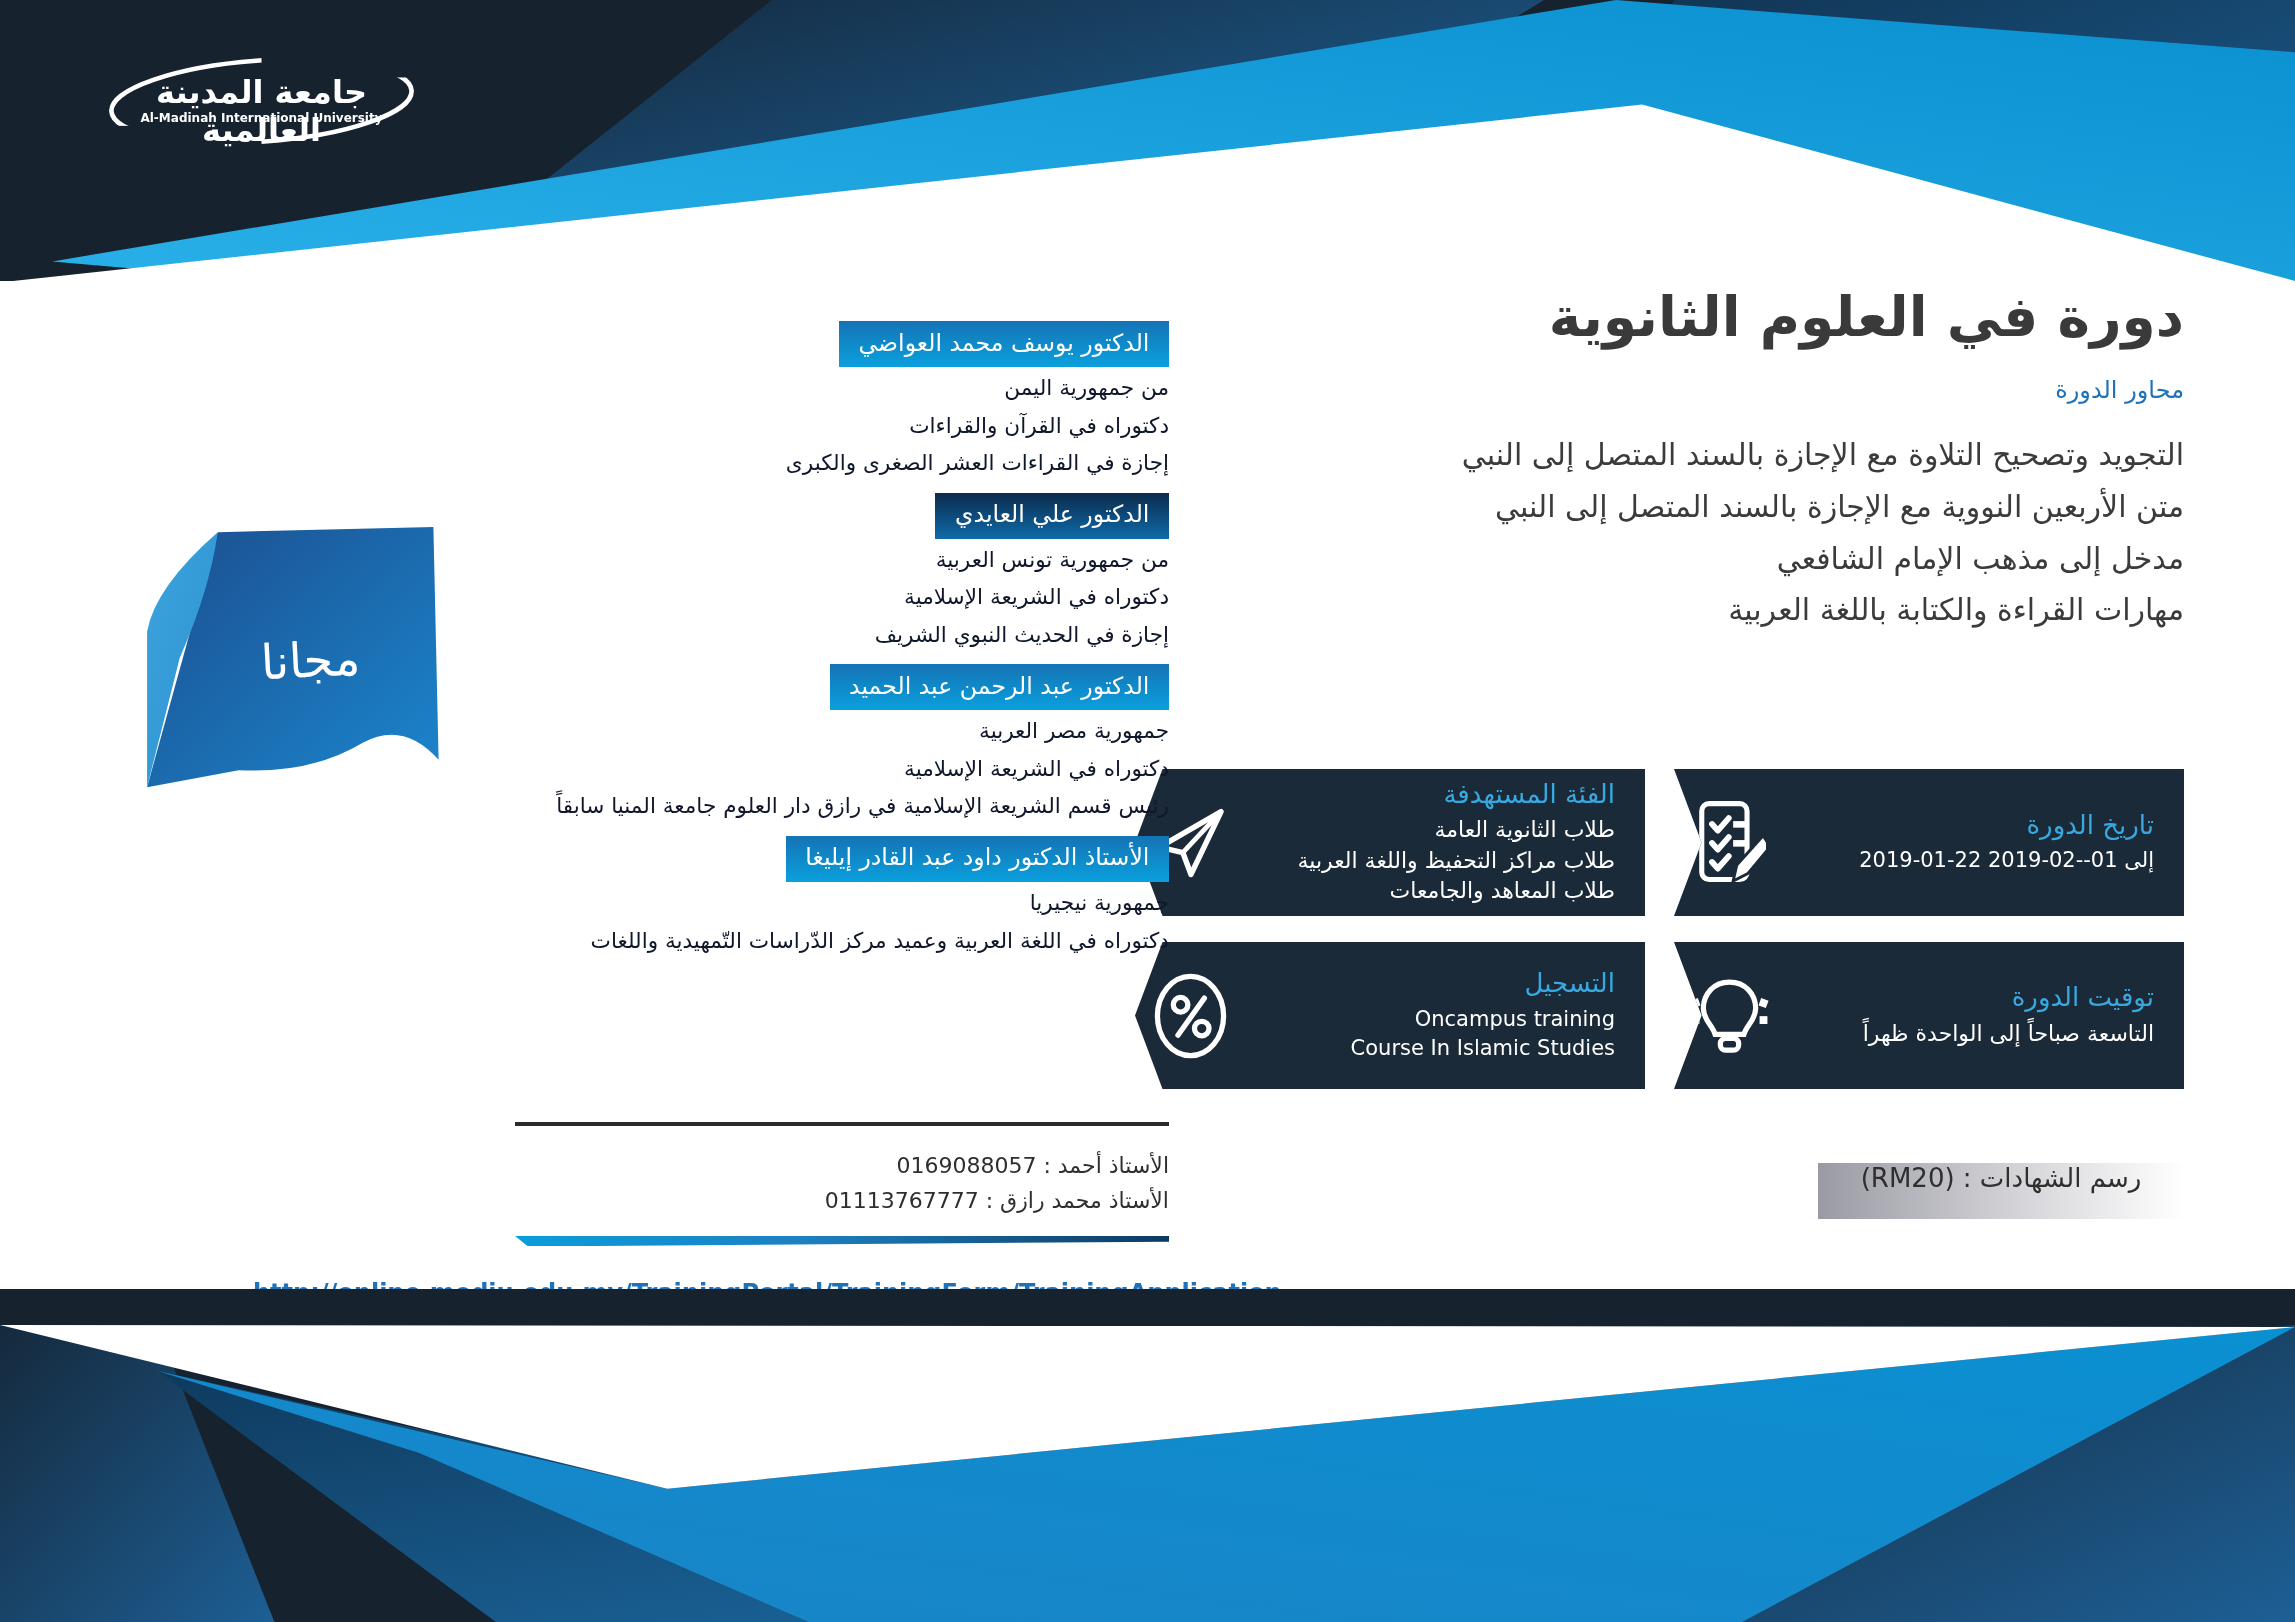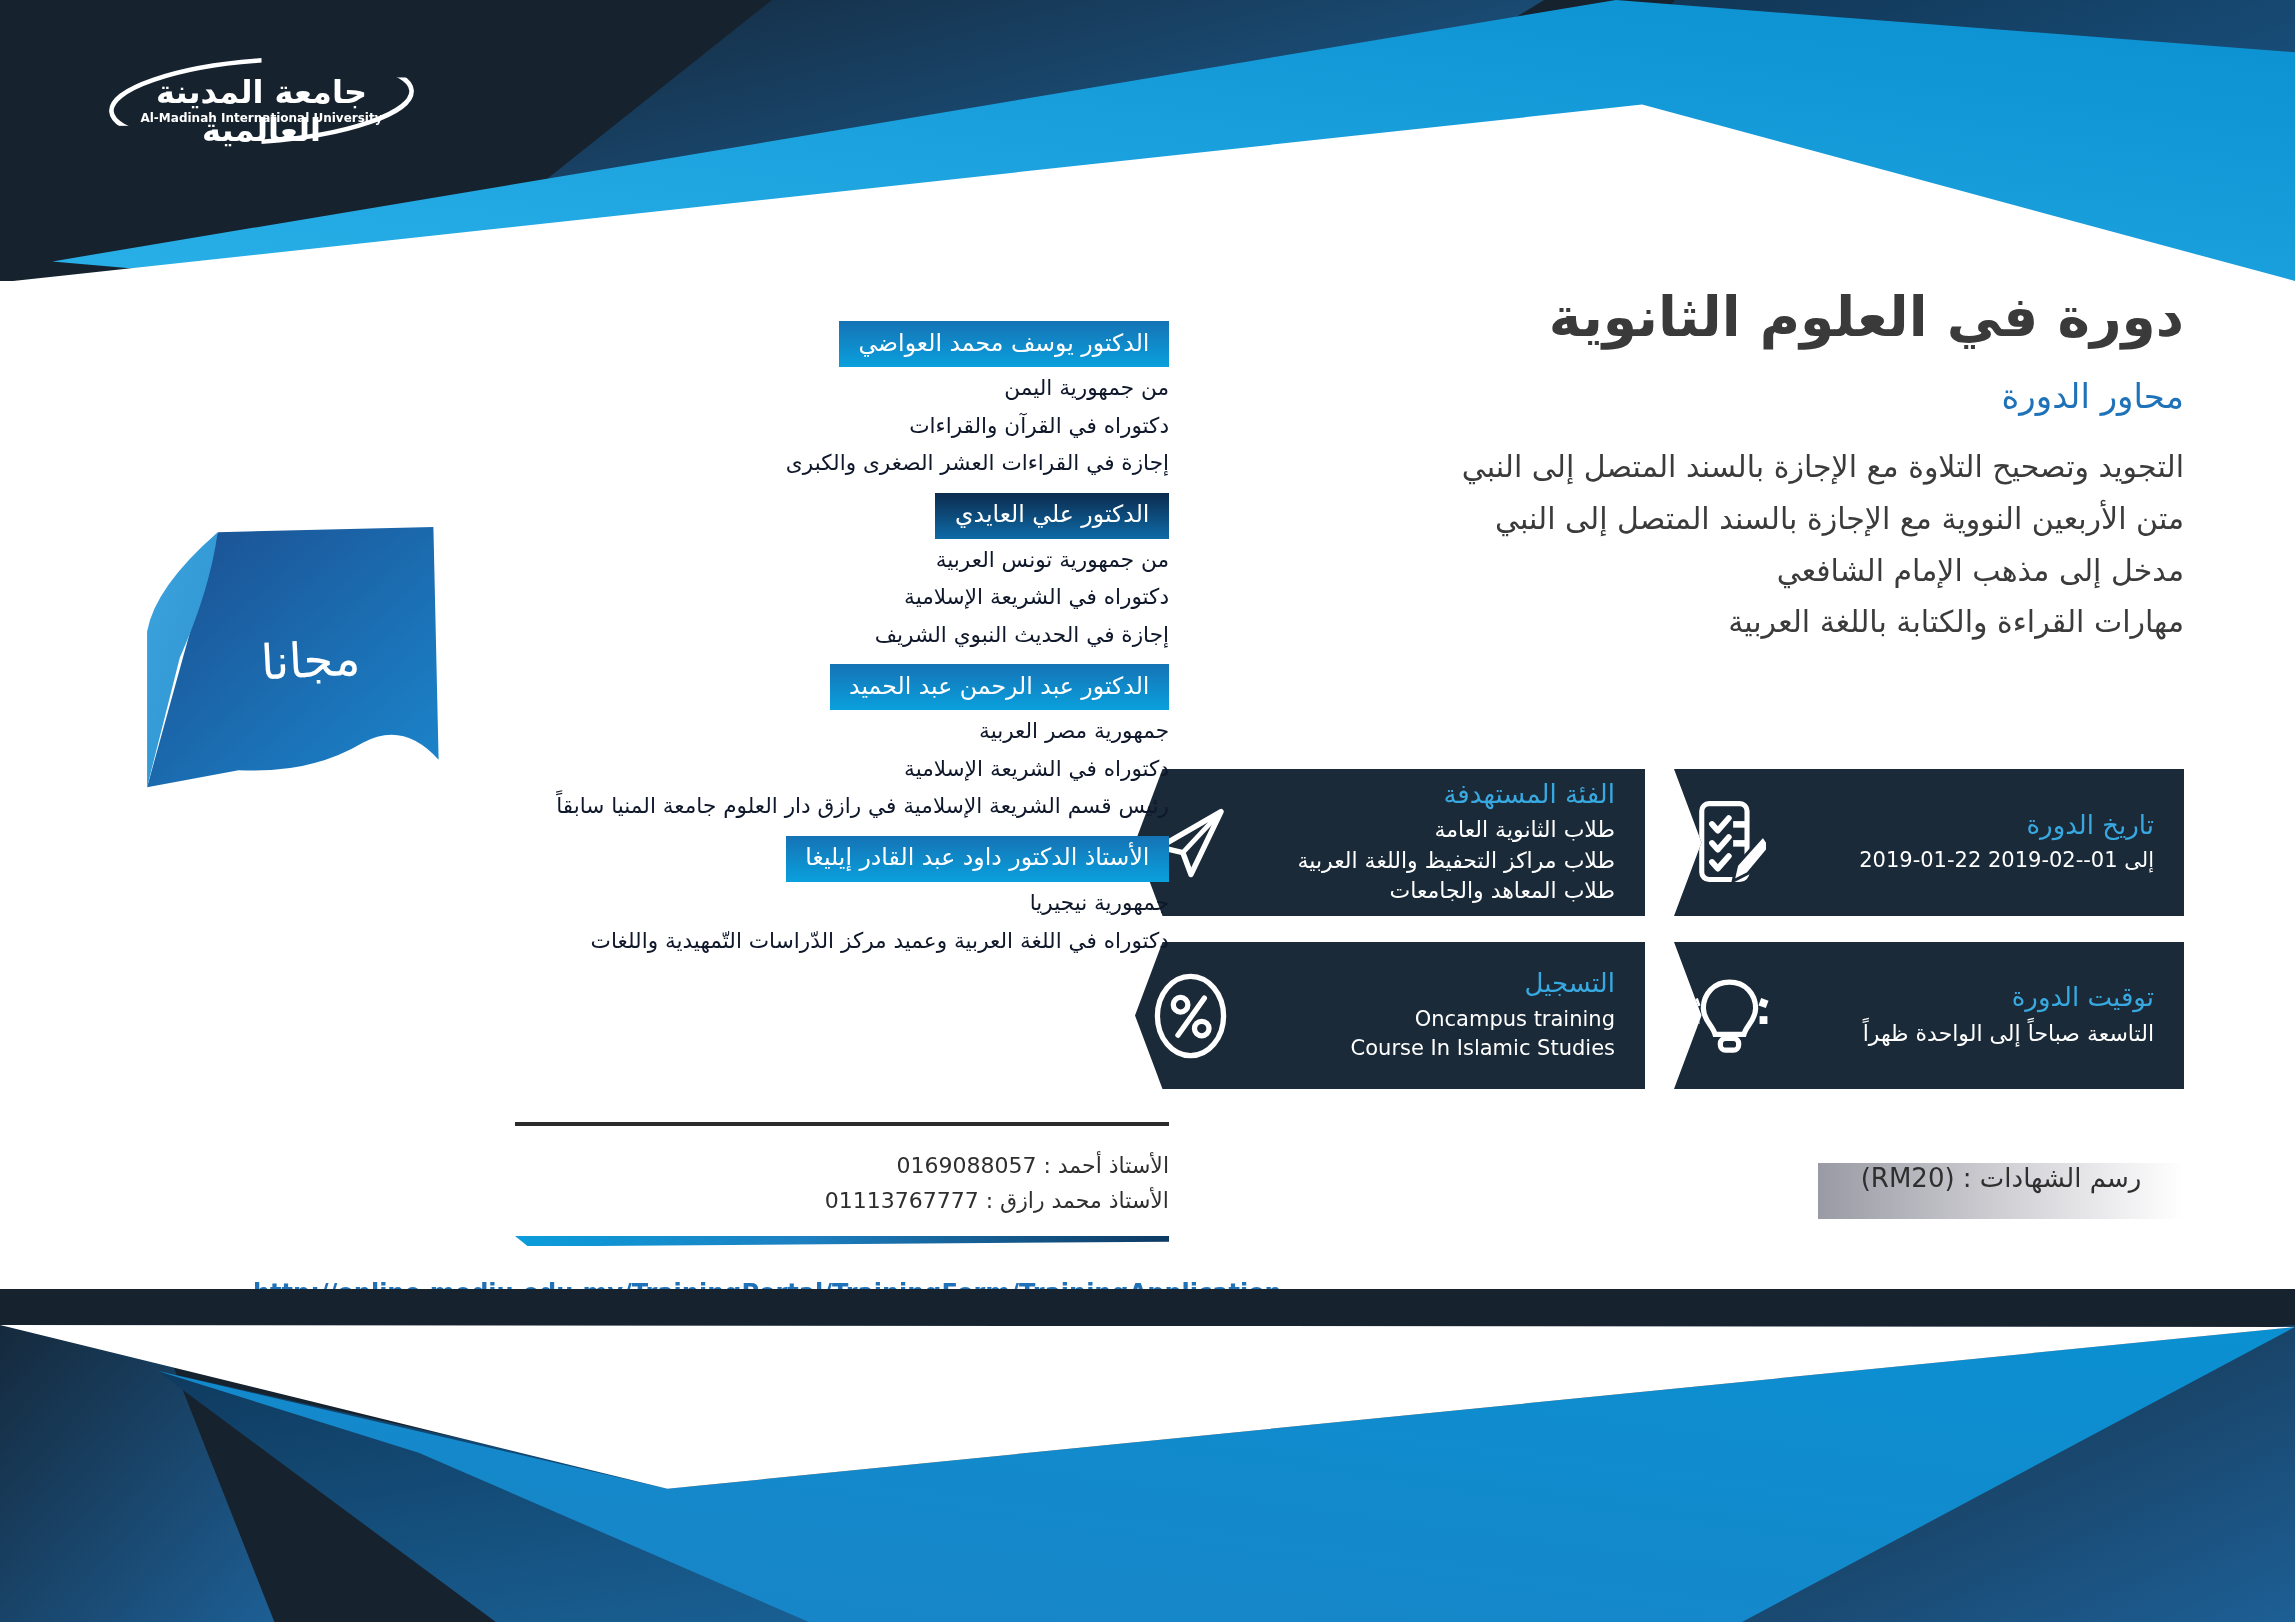--- a/index.html
+++ b/index.html
@@ -38,21 +38,21 @@
   }
   #course-title{
     font-size:55px;
     font-weight:bold;
     color:#3a3a3a;
     letter-spacing:-0.7px;
     line-height:1.08;
     margin-bottom:29px;
   }
   #topics-heading{
-    font-size:34px;
+    font-size:24px;
     color:#1f72b8;
     font-weight:normal;
     margin-bottom:25px;
   }
   .topic-line{
     font-size:30px;
     color:#3b3b3b;
     line-height:1.72;
     white-space:nowrap;
   }

